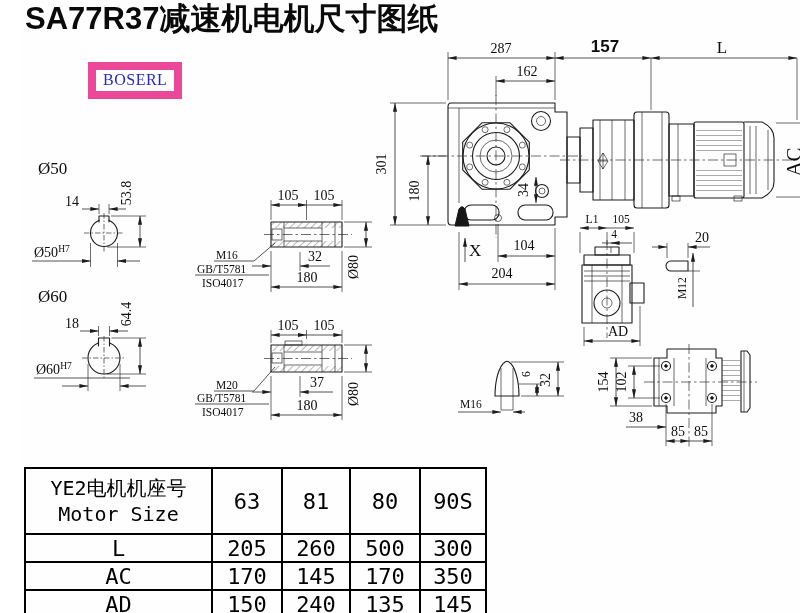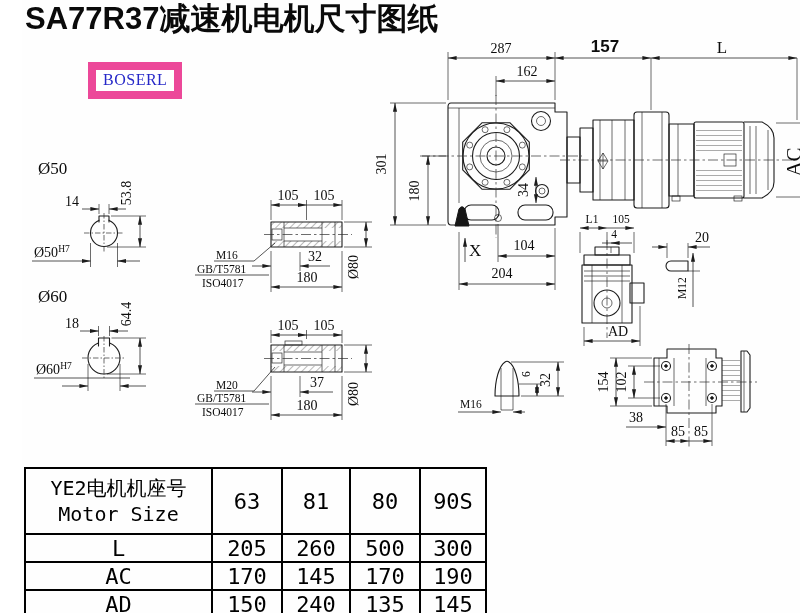--- a/index.html
+++ b/index.html
@@ -391,21 +391,21 @@
       <td class="num">205</td>
       <td class="num">260</td>
       <td class="num">500</td>
       <td class="num">300</td>
     </tr>
     <tr class="rr">
       <td class="num">AC</td>
       <td class="num">170</td>
       <td class="num">145</td>
       <td class="num">170</td>
-      <td class="num">190</td>
+      <td class="num">350</td>
     </tr>
     <tr class="rr">
       <td class="num">AD</td>
       <td class="num">150</td>
       <td class="num">240</td>
       <td class="num">135</td>
       <td class="num">145</td>
     </tr>
   </tbody>
     </table>

